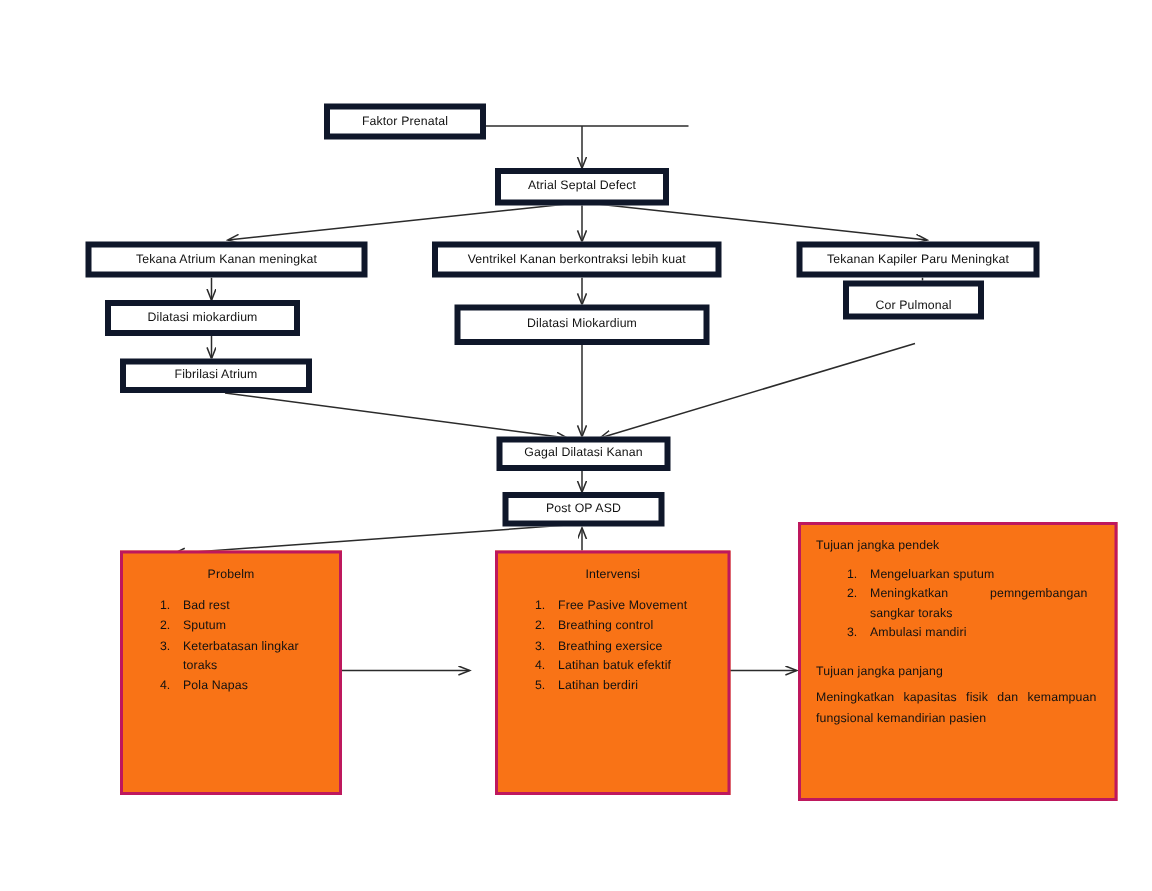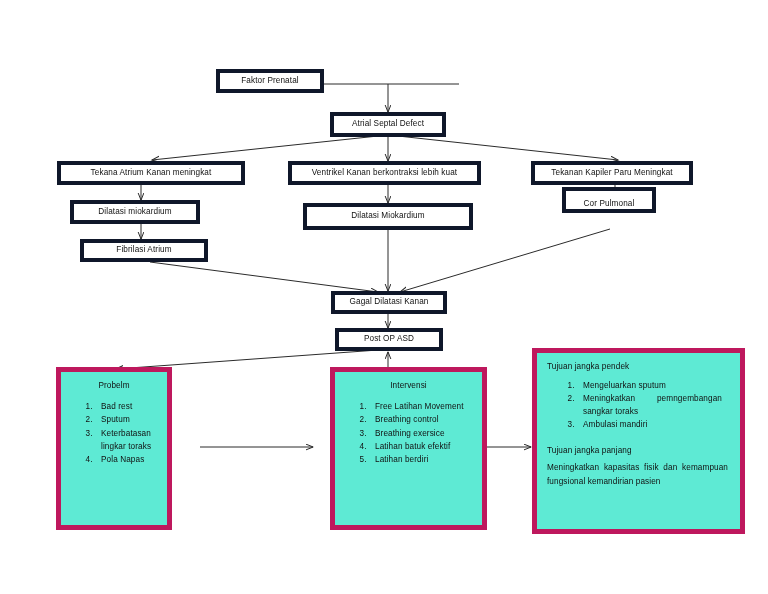--- a/index.html
+++ b/index.html
@@ -30,22 +30,22 @@
     text-align: center;
     font-size: 8.2px;
     line-height: 1.25;
     letter-spacing: 0.1px;
     color: #111111;
     z-index: 3;
   }
   .panel {
     position: absolute;
     box-sizing: border-box;
-    border: 5px solid #be185d;
-    background: #5eead4;
+    border: 2px solid #be185d;
+    background: #f97316;
     z-index: 3;
     font-size: 8.2px;
     color: #111111;
     overflow: hidden;
   }
   .panel-title {
     text-align: center;
     font-size: 8.2px;
     margin-top: 9px;
     margin-bottom: 10px;
@@ -183,34 +183,34 @@
   </div>
 
   <div class="node" style="left:331px; top:291px; width:116px; height:23px;">
     <span>Gagal Dilatasi Kanan</span>
   </div>
 
   <div class="node" style="left:335px; top:328px; width:108px; height:23px;">
     <span>Post OP ASD</span>
   </div>
 
-  <div class="panel" style="left:56px; top:367px; width:116px; height:163px;">
+  <div class="panel" style="left:80px; top:367px; width:148px; height:163px;">
     <div class="panel-title">Probelm</div>
     <ol class="items">
       <li>Bad rest</li>
       <li>Sputum</li>
       <li>Keterbatasan lingkar toraks</li>
       <li>Pola Napas</li>
     </ol>
   </div>
 
   <div class="panel" style="left:330px; top:367px; width:157px; height:163px;">
     <div class="panel-title">Intervensi</div>
     <ol class="items">
-      <li>Free Latihan Movement</li>
+      <li>Free Pasive Movement</li>
       <li>Breathing control</li>
       <li>Breathing exersice</li>
       <li>Latihan batuk efektif</li>
       <li>Latihan berdiri</li>
     </ol>
   </div>
 
   <div class="panel" style="left:532px; top:348px; width:213px; height:186px;">
     <div class="panel-title-left">Tujuan jangka pendek</div>
     <ol class="items goals">

